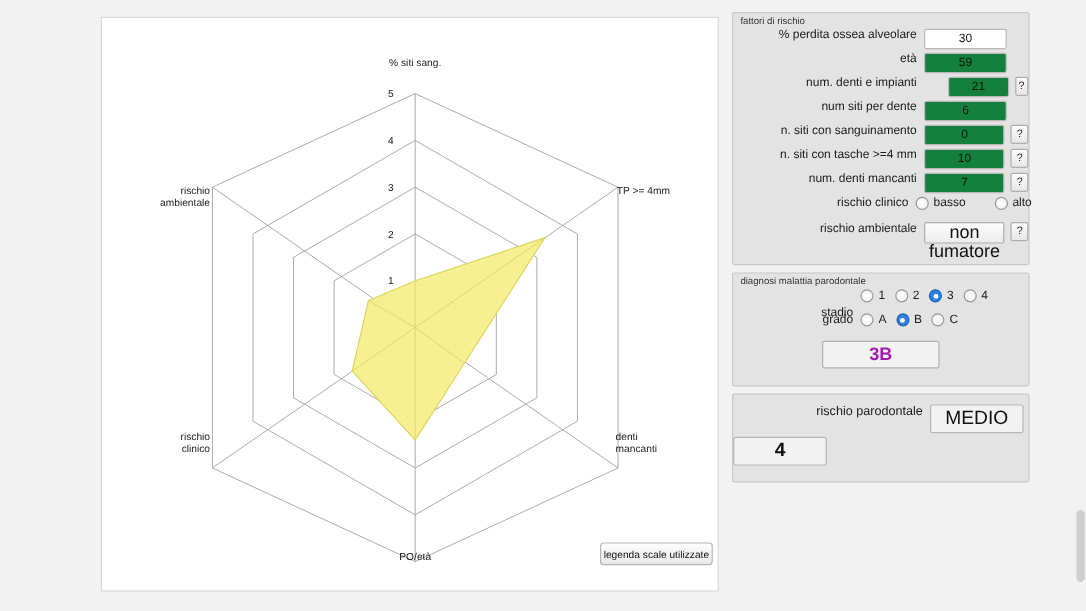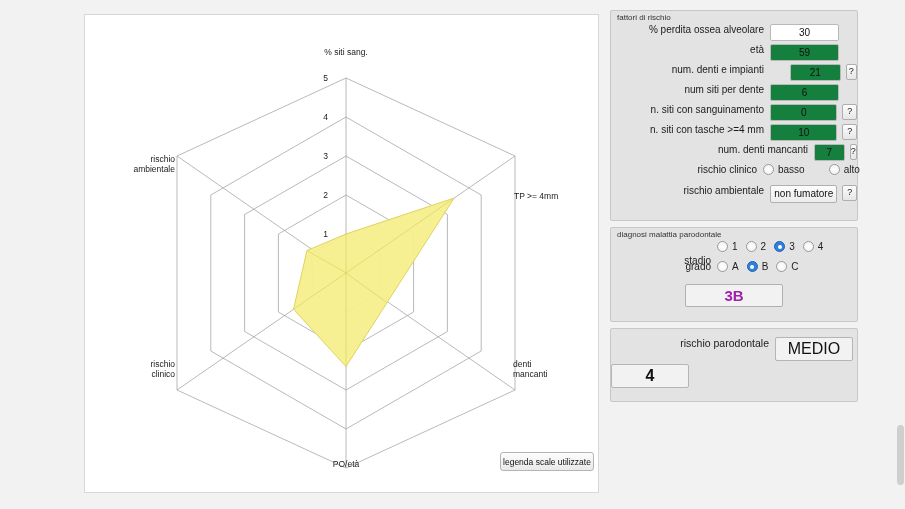--- a/index.html
+++ b/index.html
@@ -157,21 +157,21 @@
     width: 4px; height: 4px;
     border-radius: 50%;
     background: #ffffff;
   }
   .select {
     background: linear-gradient(#fdfdfd, #ececec);
     border: 1px solid #b0b0b0;
     border-radius: 2px;
     height: 16px;
     line-height: 16px;
-    font-size: 10px;
+    font-size: 15px;
     text-align: center;
     color: #111;
     cursor: pointer;
   }
   #stage-box {
     margin: 4px auto 6px auto;
     width: 96px;
     height: 21px;
     background: #f2f2f2;
     border: 1px solid #b0b0b0;
@@ -244,21 +244,21 @@
       </g>
     </svg>
 
     <div class="ring-label" style="left:231px; top:214px;">1</div>
     <div class="ring-label" style="left:231px; top:175px;">2</div>
     <div class="ring-label" style="left:231px; top:136px;">3</div>
     <div class="ring-label" style="left:231px; top:97px;">4</div>
     <div class="ring-label" style="left:231px; top:58px;">5</div>
 
     <div class="axis-label" style="left:221px; top:32px; width:80px;">% siti sang.</div>
-    <div class="axis-label" style="left:429px; top:139px; width:70px; text-align:left;margin-top:37px;">TP &gt;= 4mm</div>
+    <div class="axis-label" style="left:429px; top:139px; width:70px; text-align:left;">TP &gt;= 4mm</div>
     <div class="axis-label" style="left:428px; top:344px; width:60px; text-align:left;">denti
 mancanti</div>
     <div class="axis-label" style="left:231px; top:444px; width:60px;">PO/età</div>
     <div class="axis-label" style="left:32px; top:344px; width:58px; text-align:right;">rischio
 clinico</div>
     <div class="axis-label" style="left:26px; top:139px; width:64px; text-align:right;">rischio
 ambientale</div>
 
     <div id="legend-button">legenda scale utilizzate</div>
   </div>
@@ -298,21 +298,21 @@
         <div class="help">?</div>
       </div>
 
       <div class="row">
         <div class="row-label" style="width:153px;">n. siti con tasche &gt;=4 mm</div>
         <div class="field" style="width:68px;">10</div>
         <div class="help">?</div>
       </div>
 
       <div class="row">
-        <div class="row-label" style="width:153px;padding-left:44px;">num. denti mancanti</div>
+        <div class="row-label" style="width:153px;">num. denti mancanti</div>
         <div class="field" style="width:68px;">7</div>
         <div class="help">?</div>
       </div>
 
       <div class="row" style="height:20px;">
         <div class="row-label" style="width:146px;">rischio clinico</div>
         <div style="display:flex; align-items:center; width:76px;gap:16px;">
           <span class="radio">
             <span class="dot"></span>
             <span>basso</span>

